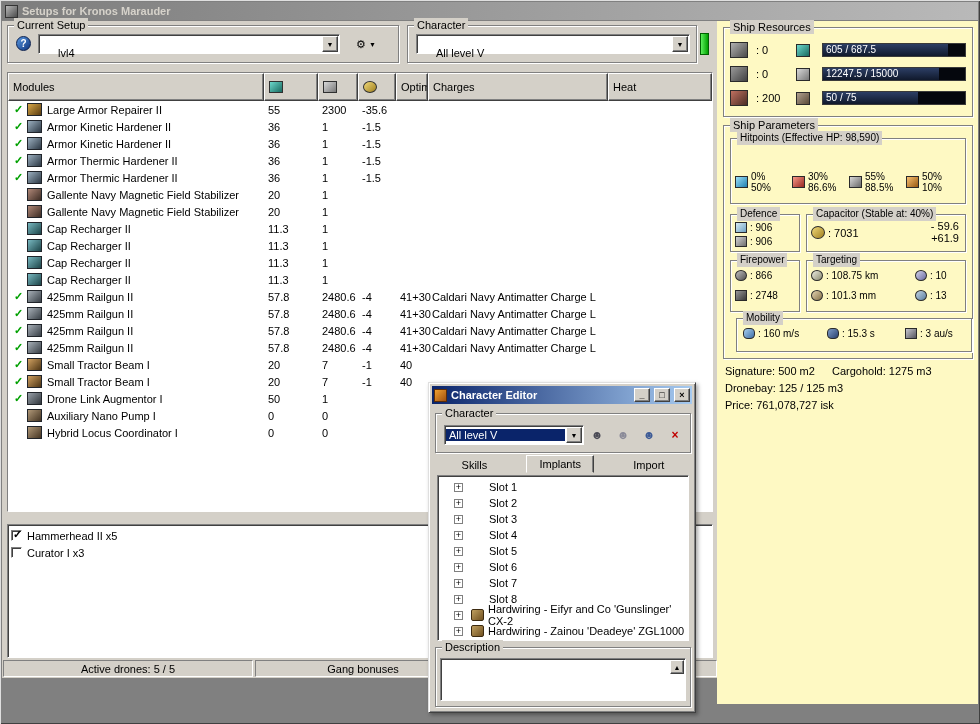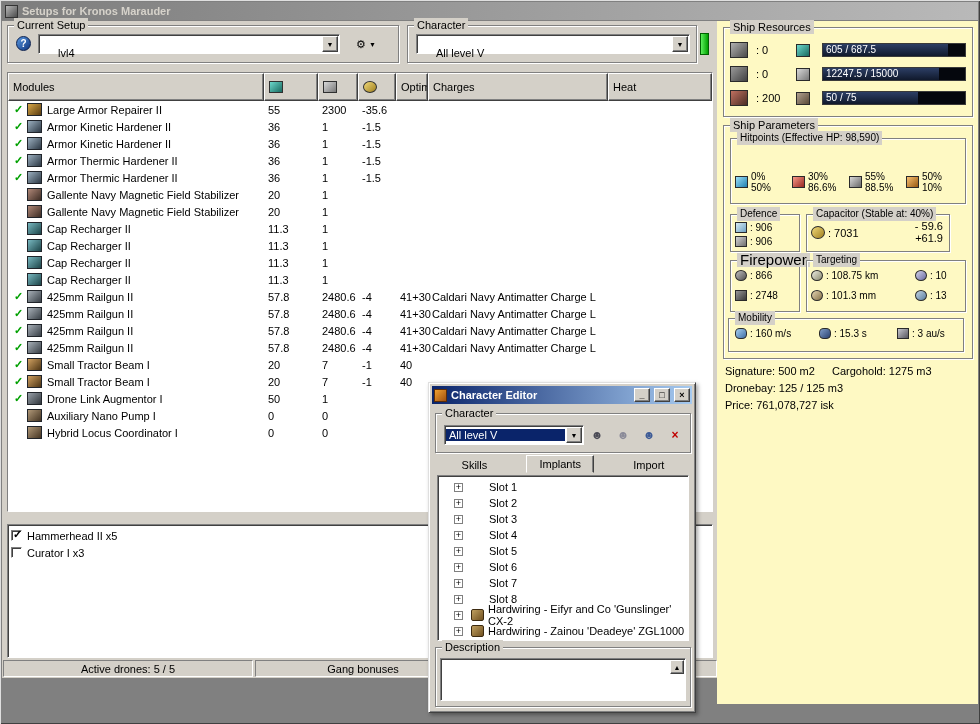--- a/index.html
+++ b/index.html
@@ -563,36 +563,36 @@
           </span>
         </div>
       <div class="abs" style="left:4px; top:21px;">
           <span class="mini-row">
             <span class="picon p12 i-armor"></span>
             <span>: 906</span>
           </span>
         </div>
     </div>
 
-    <div class="groupbox" style="left:82px; top:88px; width:144px; height:38px;">
+    <div class="groupbox" style="left:82px; top:88px; width:160px; height:38px;">
       <span class="legend" style="font-size:10px;">Capacitor (Stable at: 40%)</span>
       <div class="abs" style="left:4px; top:11px;">
           <span class="mini-row" style="font-size:11px;">
             <span class="picon p14 i-cap"></span>
             <span>: 7031</span>
           </span>
         </div>
       <div class="abs" style="right:6px; top:5px; text-align:right; font-size:11px; line-height:12px;">
         <div>- 59.6</div>
         <div>+61.9</div>
       </div>
     </div>
 
     <div class="groupbox" style="left:6px; top:134px; width:70px; height:52px;">
-      <span class="legend" style="font-size:15px;">Firepower</span>
+      <span class="legend" style="font-size:10px;">Firepower</span>
       <div class="abs" style="left:4px; top:9px;">
           <span class="mini-row">
             <span class="picon p12 i-volley"></span>
             <span>: 866</span>
           </span>
         </div>
       <div class="abs" style="left:4px; top:29px;">
           <span class="mini-row">
             <span class="picon p12 i-dps"></span>
             <span>: 2748</span>
@@ -621,21 +621,21 @@
           </span>
         </div>
       <div class="abs" style="left:108px; top:29px;">
           <span class="mini-row">
             <span class="picon p12 i-sensor"></span>
             <span>: 13</span>
           </span>
         </div>
     </div>
 
-    <div class="groupbox" style="left:4px; top:192px; width:236px; height:34px;padding-left:8px;">
+    <div class="groupbox" style="left:12px; top:192px; width:236px; height:34px;padding-left:8px;">
       <span class="legend" style="font-size:10px;">Mobility</span>
       <div class="abs" style="left:6px; top:9px;">
           <span class="mini-row">
             <span class="picon p12 i-speed"></span>
             <span>: 160 m/s</span>
           </span>
         </div>
       <div class="abs" style="left:90px; top:9px;">
           <span class="mini-row">
             <span class="picon p12 i-align"></span>

